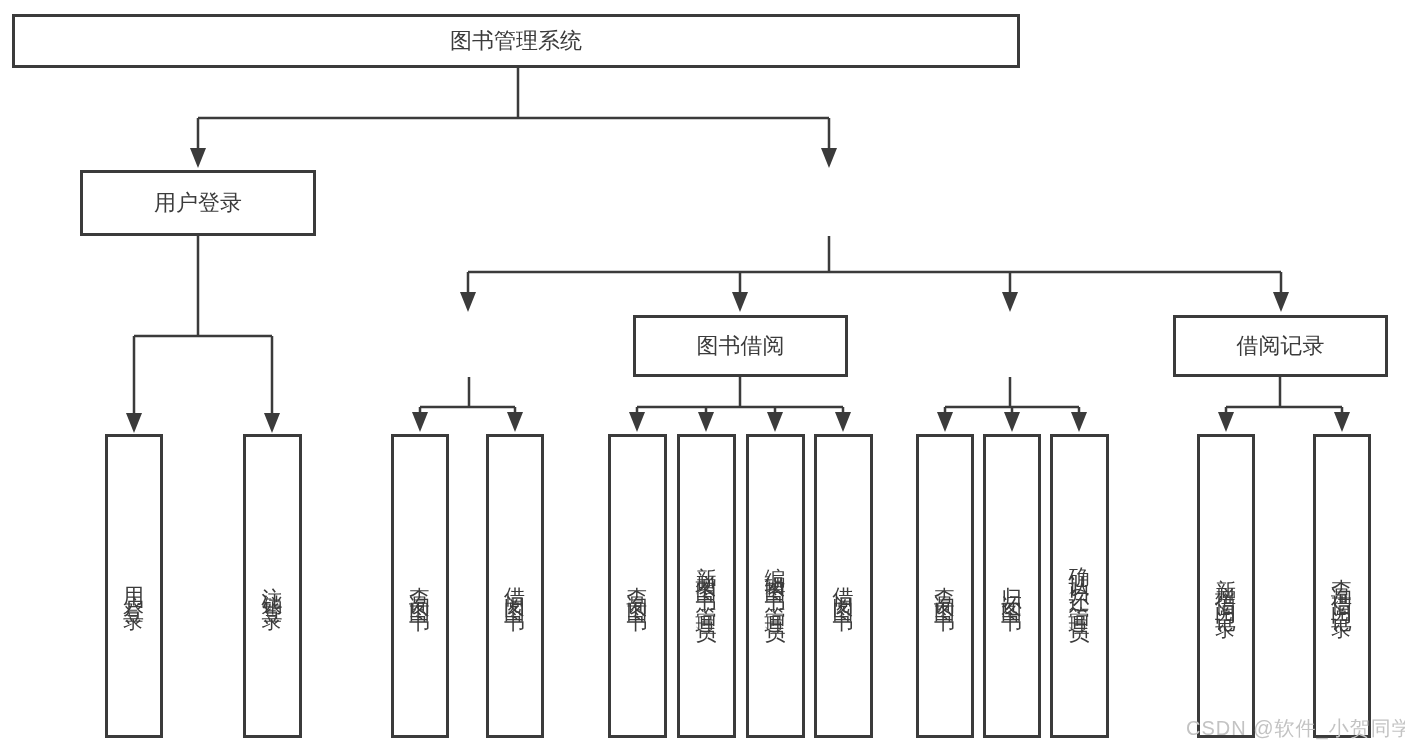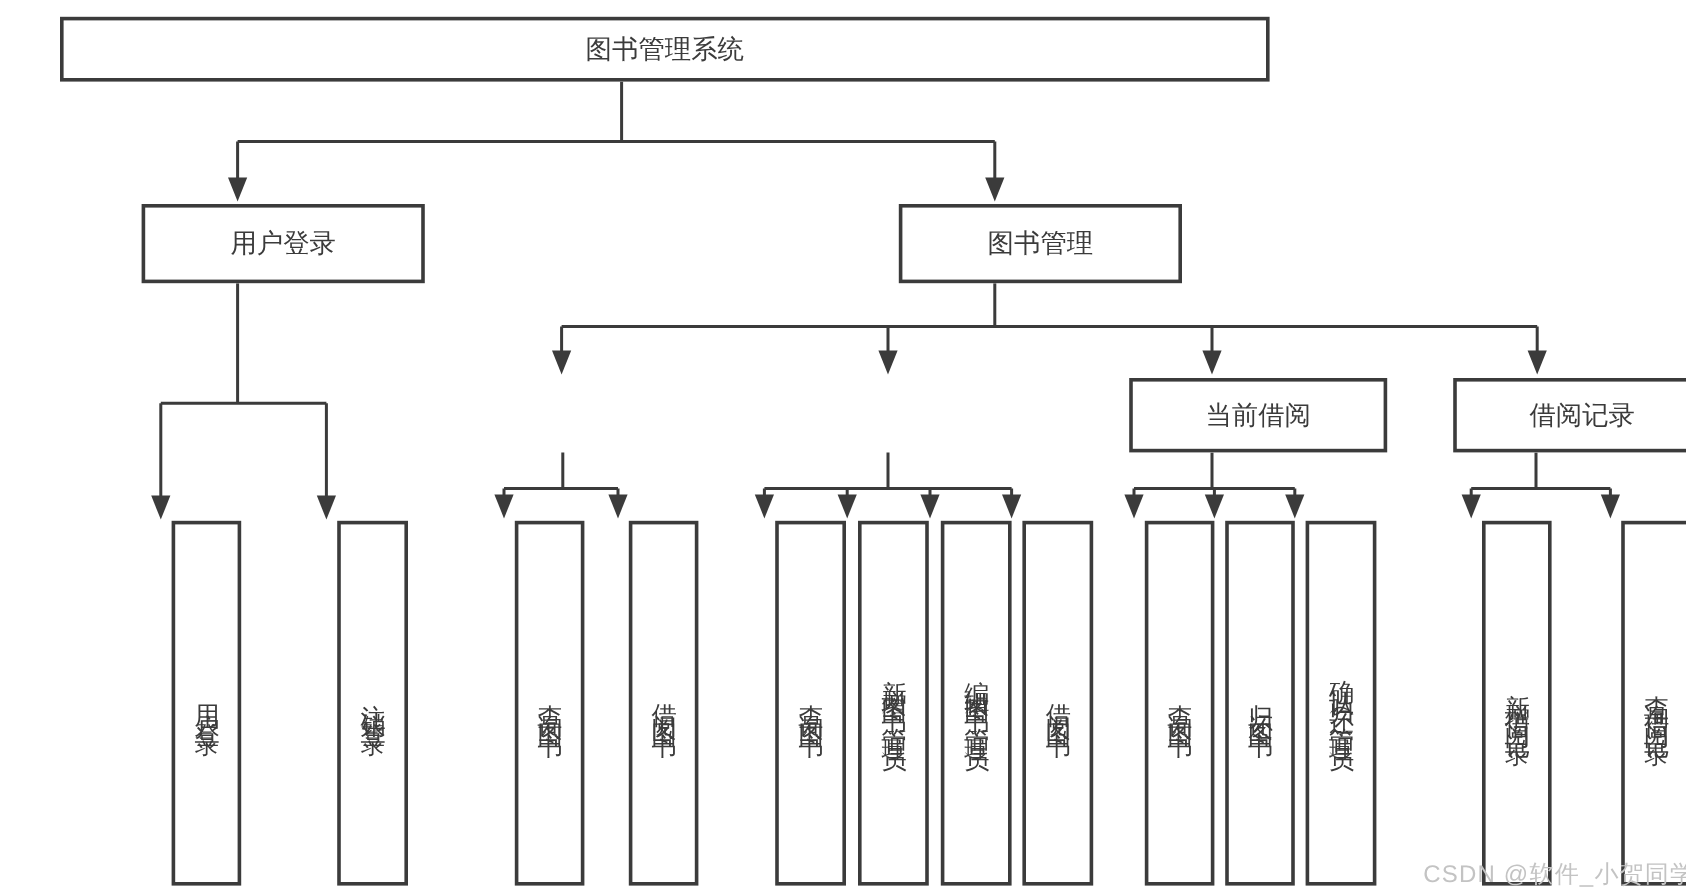--- a/index.html
+++ b/index.html
@@ -6,21 +6,21 @@
   .canvas {
     position:relative; width:1405px; height:747px; background:#ffffff;
     font-family:"Liberation Sans","DejaVu Sans",sans-serif; color:#3b3b3b;
     overflow:hidden;
   }
   svg.connectors { position:absolute; left:0; top:0; width:1405px; height:747px; }
   .node {
     position:absolute; box-sizing:border-box;
     border:3px solid #3b3b3b; background:#ffffff;
     display:flex; align-items:center; justify-content:center;
-    font-size:22px; line-height:1; text-align:center;margin-left:38px;
+    font-size:22px; line-height:1; text-align:center;
   }
   .v {
     writing-mode:vertical-rl; text-orientation:mixed;
     font-size:21px; letter-spacing:8px;
   }
   
   #n-root    { left:12px;  top:14px;  width:1008px; height:54px; }
   
   #n-login   { left:80px;  top:170px; width:236px; height:66px; }
   #n-mgmt    { left:711px; top:170px; width:236px; height:66px; }
@@ -84,23 +84,22 @@
       <polygon points="1004,412 1020,412 1012,432"></polygon>
       <polygon points="1071,412 1087,412 1079,432"></polygon>
       <polygon points="1218,412 1234,412 1226,432"></polygon>
       <polygon points="1334,412 1350,412 1342,432"></polygon>
     </g>
   </svg>
 
   <div class="node" id="n-root">图书管理系统</div>
 
   <div class="node" id="n-login">用户登录</div>
-  <div class="node" id="n-mgmt">图书管理</div>
 
-  <div class="node" id="n-current">当前借阅</div>
+  <div class="node" id="n-borrow">图书借阅</div>
   <div class="node" id="n-records">借阅记录</div>
 
   <div class="node v leaf" id="n-login-0">用户登录</div>
   <div class="node v leaf" id="n-login-1">注销登录</div>
 
   <div class="node v leaf" id="n-newbook-0">查询图书</div>
   <div class="node v leaf" id="n-newbook-1">借阅图书</div>
 
   <div class="node v leaf" id="n-borrow-0">查询图书</div>
   <div class="node v leaf" id="n-borrow-1">新增图书（管理员）</div>

